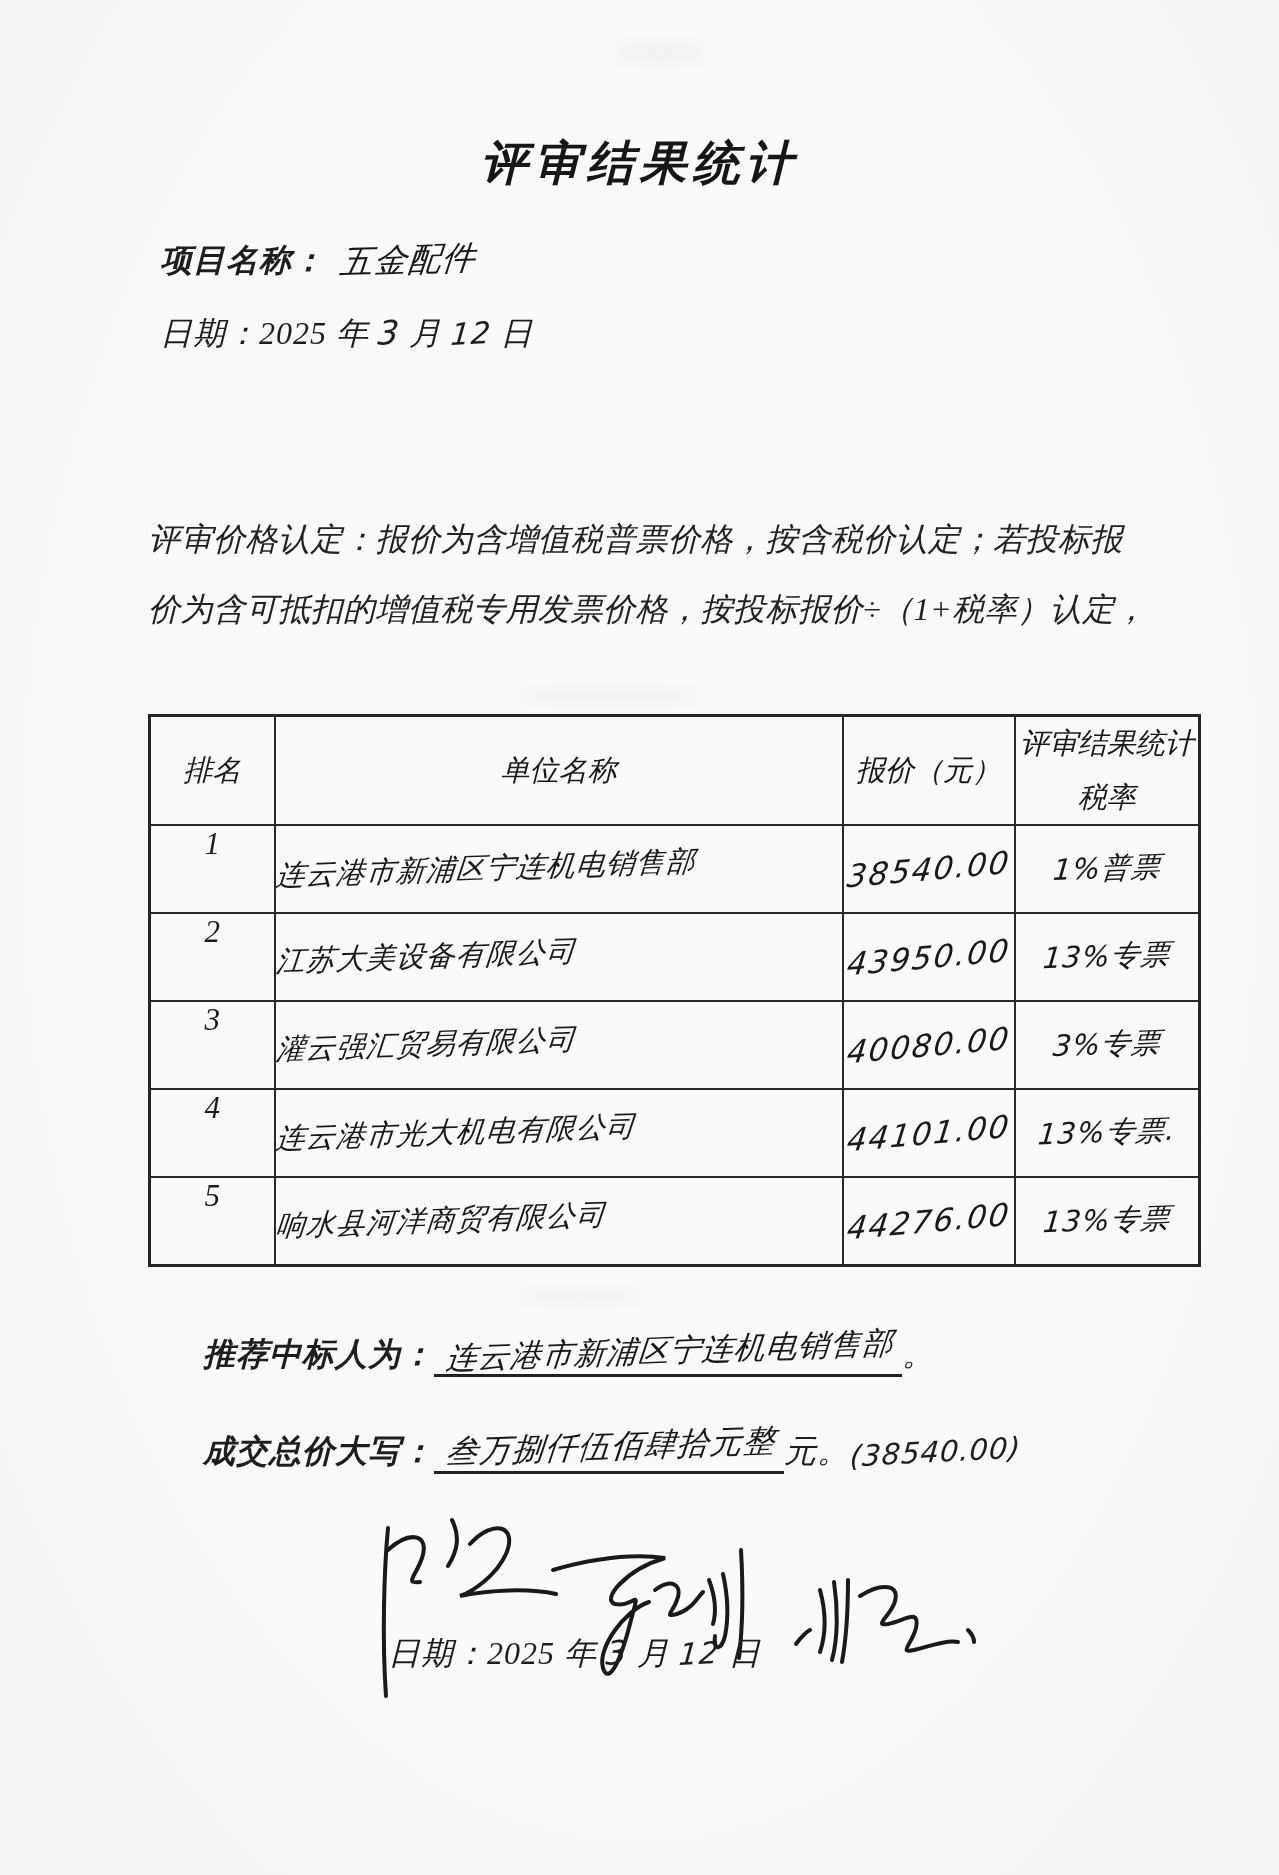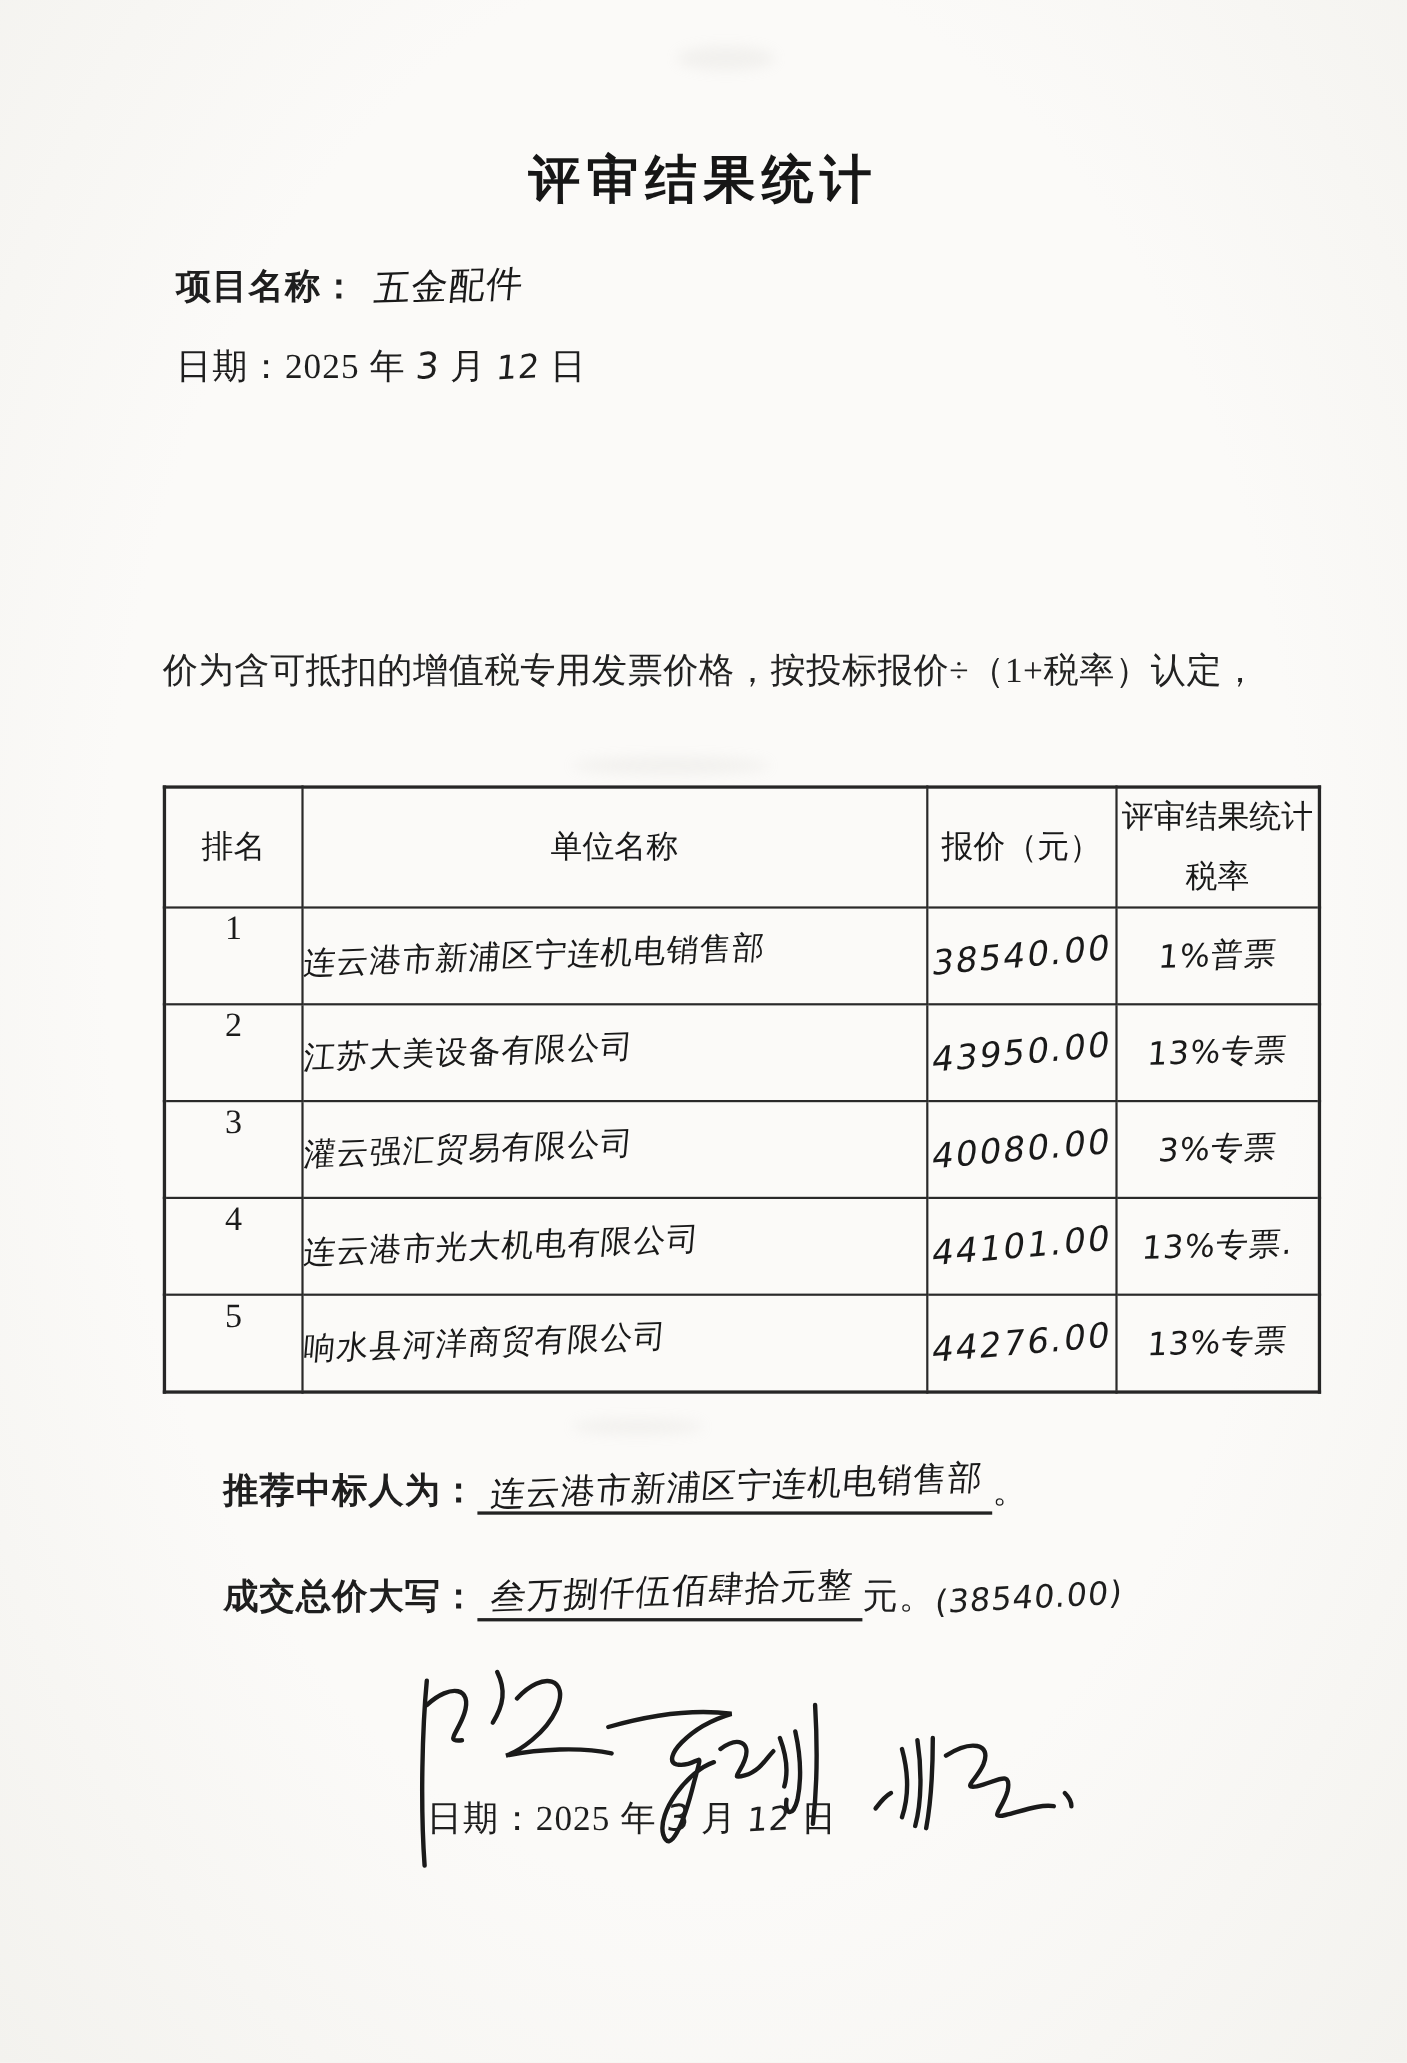--- a/index.html
+++ b/index.html
@@ -7,20 +7,21 @@
     width:1279px;height:1875px;
     background:#f6f5f2;
     font-family:"Liberation Serif", serif;
     color:#1e1e1e;
     position:relative;
     overflow:hidden;
   }
   .page{
     position:absolute;left:0;top:0;width:1279px;height:1875px;
     background:radial-gradient(ellipse at 50% 45%, #fbfaf8 60%, #f3f2ee 100%);
+    font-style:italic;
   }
   .smudge{position:absolute;background:#c9c7c2;opacity:.18;border-radius:50%;filter:blur(6px);}
   .doc-title{
     position:absolute;left:0;top:132px;width:1279px;
     text-align:center;font-size:47px;font-weight:bold;letter-spacing:6px;color:#161616;
   }
   .meta-line{position:absolute;left:160px;font-size:32px;letter-spacing:1px;white-space:nowrap;}
   .para{position:absolute;left:148px;width:1000px;font-size:32px;letter-spacing:.5px;white-space:nowrap;color:#222;}
   .para.indent{padding-left:108px;}
   
@@ -80,20 +81,21 @@
   </div>
 
   <div class="meta-line" style="top:312px;">
     <span>日期：</span><span>2025 年</span>
     <span class="hw-inline" style="font-size:33px;">3</span>
     <span>月</span>
     <span class="hw-inline" style="font-size:30px;">12</span>
     <span>日</span>
   </div>
 
+  <div class="para" style="top:518px;">评审价格认定：报价为含增值税普票价格，按含税价认定；若投标报</div>
   <div class="para" style="top:588px;">价为含可抵扣的增值税专用发票价格，按投标报价÷（1+税率）认定，</div>
 
   <table class="bid">
     <colgroup>
         <col class="c1">
         <col class="c2">
         <col class="c3">
         <col class="c4">
       </colgroup>
     <thead>

